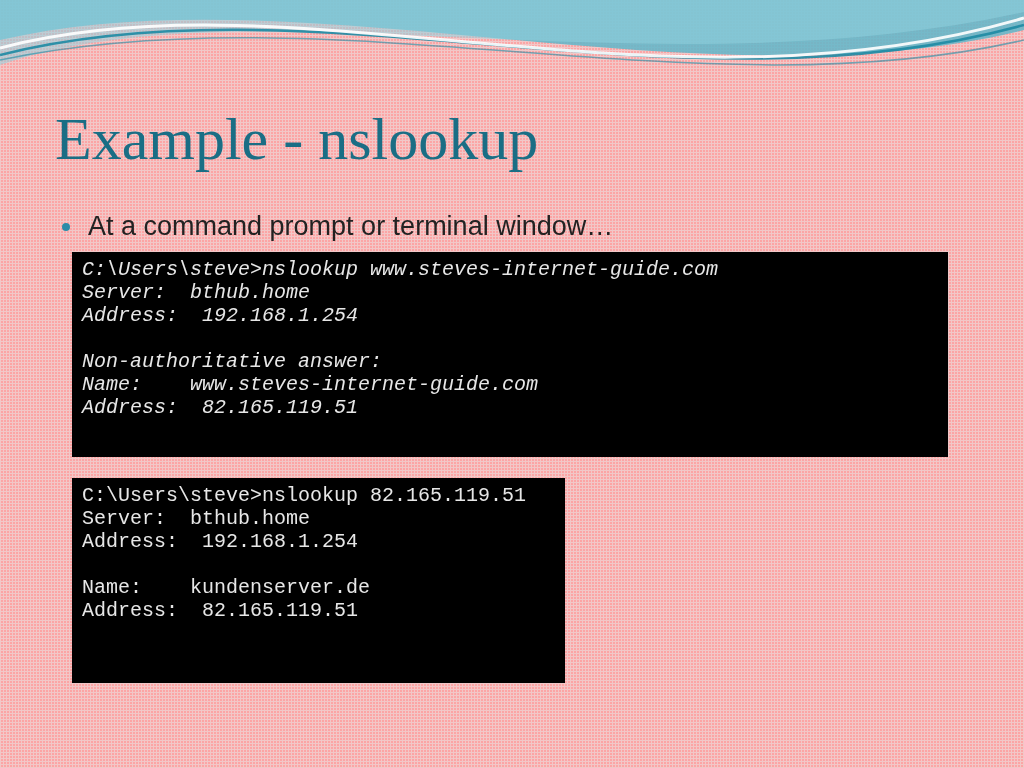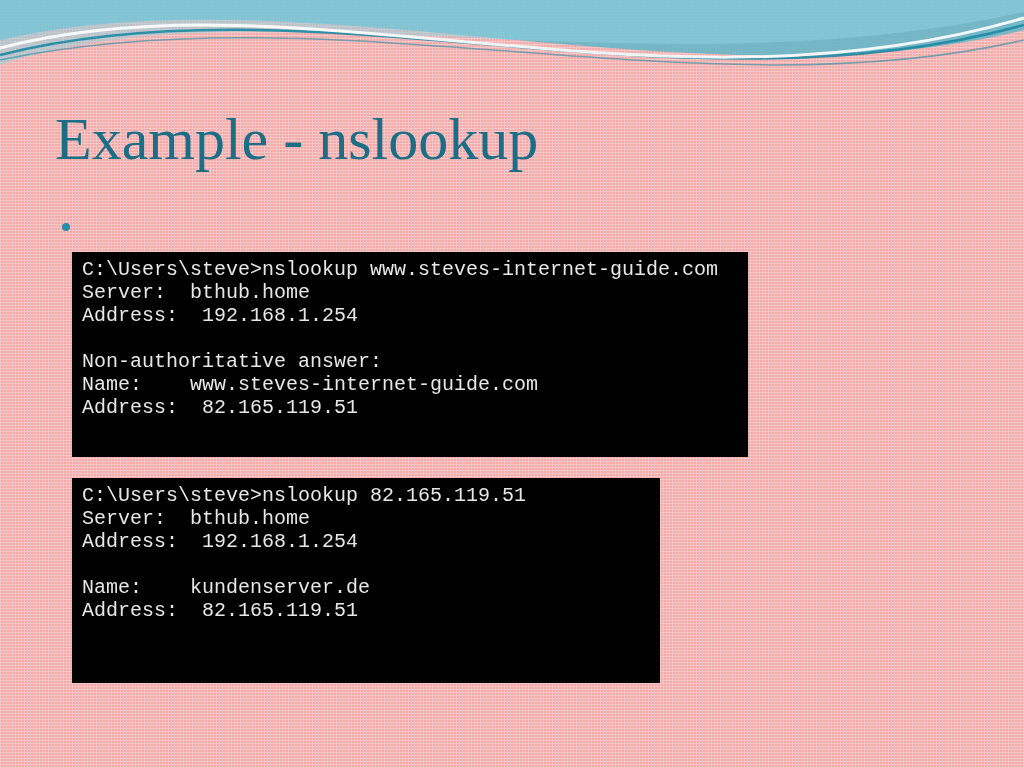--- a/index.html
+++ b/index.html
@@ -78,40 +78,40 @@
     position: absolute;
     background: #000;
     color: #e7e7e7;
     font-family: "Courier New", monospace;
     font-size: 20px;
     line-height: 1.15;
     padding: 6px 10px 14px 10px;
     white-space: pre;
     box-sizing: border-box;
   }
-  .term1 { top: 252px; left: 72px; width: 676px; height: 205px; }
-  .term2 { top: 478px; left: 72px; width: 588px; height: 205px; }
+  .term1 { top: 252px; left: 72px; width: 876px; height: 205px; font-style: italic; }
+  .term2 { top: 478px; left: 72px; width: 493px; height: 205px; }
 </style>
 </head>
 <body>
 
 <div class="slide">
 
   <svg class="swoosh" viewBox="0 0 1024 140" preserveAspectRatio="none">
     <path d="M0,0 L1024,0 L1024,30 C700,110 300,-30 0,40 Z" fill="#5fb6c9" opacity="0.85"></path>
     <path d="M0,0 L1024,0 L1024,12 C650,95 250,-20 0,65 Z" fill="#8fd1df" opacity="0.55"></path>
     <path d="M0,55 C320,-25 680,120 1024,25" stroke="#1e8aa3" stroke-width="2.5" fill="none" opacity="0.9"></path>
     <path d="M0,60 C340,-10 700,115 1024,40" stroke="#1e8aa3" stroke-width="1.5" fill="none" opacity="0.6"></path>
     <path d="M0,48 C300,-30 660,125 1024,18" stroke="#ffffff" stroke-width="3" fill="none" opacity="0.9"></path>
   </svg>
 
   <div class="title">Example - nslookup</div>
 
   <div class="bullet">
-    <span class="dot"></span>
+    <span class="dot"></span><span class="txt">At a command prompt or terminal window…</span>
   </div>
 
   <div class="term term1">C:\Users\steve&gt;nslookup www.steves-internet-guide.com
 Server:  bthub.home
 Address:  192.168.1.254
 
 Non-authoritative answer:
 Name:    www.steves-internet-guide.com
 Address:  82.165.119.51</div>
 

